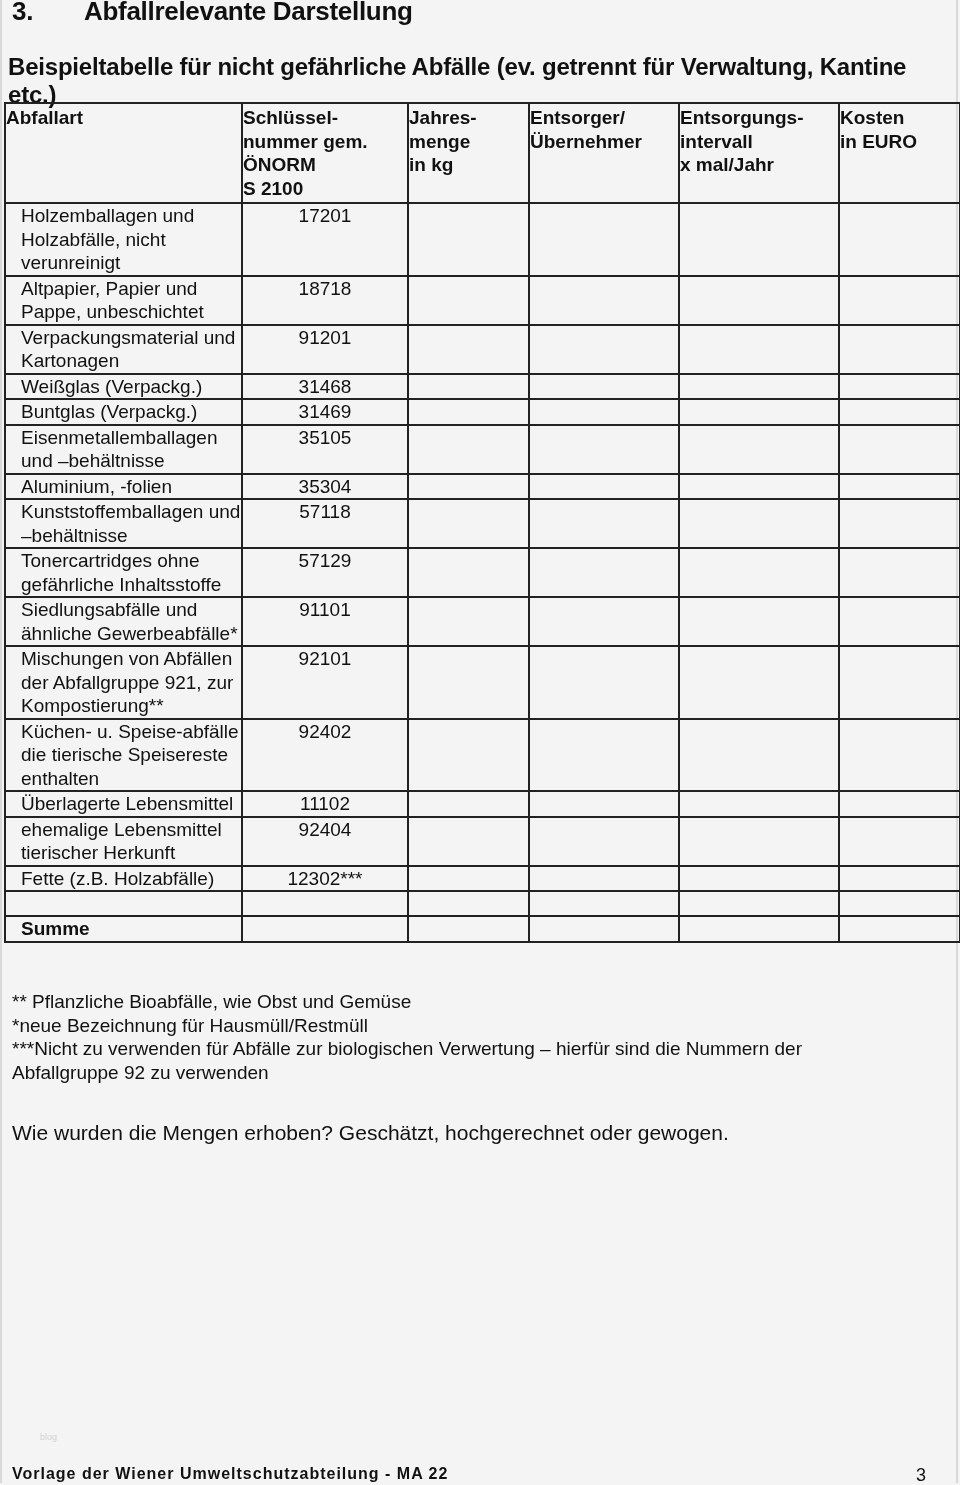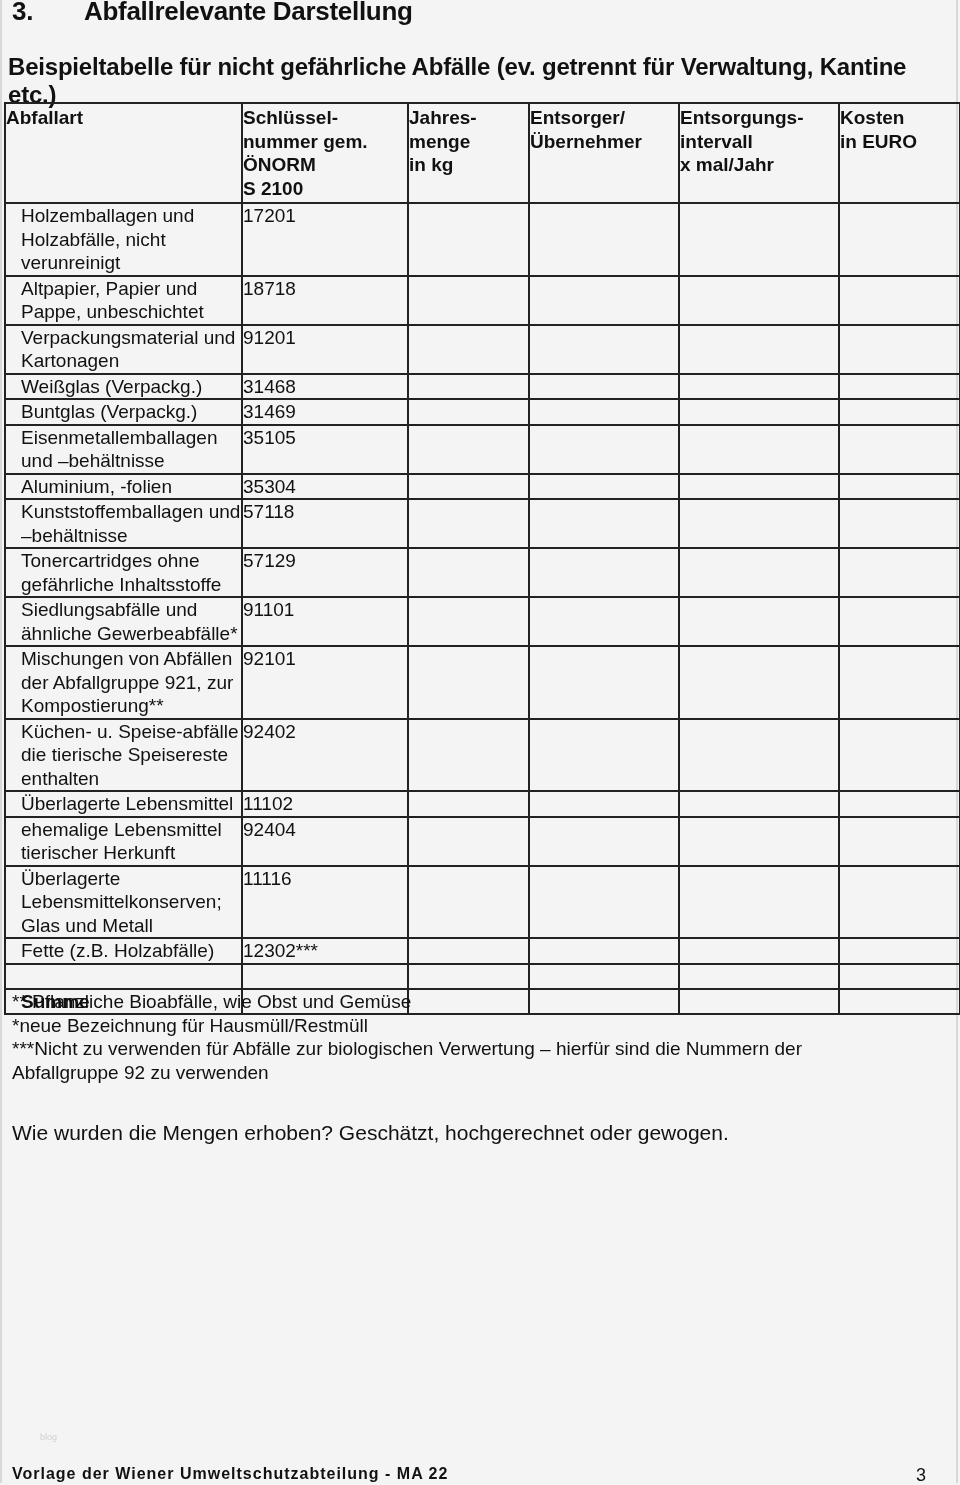--- a/index.html
+++ b/index.html
@@ -9,21 +9,21 @@
     position: relative; overflow: hidden;
   }
   .page-border { position: absolute; left: 0; top: 0; width: 958px; height: 1483px; border-left: 2px solid #d8d8d8; border-right: 2px solid #d8d8d8; box-sizing: border-box; }
   .section-title { position: absolute; left: 12px; top: -4px; font-size: 26px; font-weight: bold; letter-spacing: -0.3px; }
   .section-title .num { display: inline-block; width: 72px; }
   .subtitle { position: absolute; left: 8px; top: 53px; font-size: 24px; font-weight: bold; letter-spacing: -0.2px; }
   table.waste { position: absolute; left: 4px; top: 102px; border-collapse: collapse; table-layout: fixed; width: 955px; }
   table.waste td, table.waste th { border: 2px solid #222; padding: 0; vertical-align: top; font-size: 19px; line-height: 23.5px; }
   table.waste th { font-weight: bold; text-align: left; padding-top: 2px; height: 96px; }
   table.waste td.art { padding-left: 15px; white-space: nowrap; overflow: hidden; margin-left: 18px; }
-  table.waste td.code { }
+  table.waste td.code { text-align: center; }
   table.waste tr.empty td { height: 23px; }
   table.waste tr.summe td.art { font-weight: bold; }
   .notes { position: absolute; left: 12px; top: 990px; font-size: 19px; line-height: 23.5px; }
   .notes div { white-space: nowrap; }
   .question { position: absolute; left: 12px; top: 1121px; font-size: 21px; }
   .watermark { position: absolute; left: 40px; top: 1432px; font-size: 9px; color: #d0d0d0; }
   .footer-left { position: absolute; left: 12px; top: 1465px; font-size: 16px; font-weight: bold; letter-spacing: 1px; }
   .footer-page { position: absolute; left: 916px; top: 1465px; font-size: 18px; }
 </style>
 </head>
@@ -224,32 +224,20 @@
           <div>tierischer Herkunft</div>
         </td>
         <td class="code">92404</td>
         <td></td>
         <td></td>
         <td></td>
         <td></td>
       </tr>
       <tr>
         <td class="art">
-          <div>Überlagerte</div>
-          <div>Lebensmittelkonserven;</div>
-          <div>Glas und Metall</div>
-        </td>
-        <td class="code">11116</td>
-        <td></td>
-        <td></td>
-        <td></td>
-        <td></td>
-      </tr>
-      <tr>
-        <td class="art">
           <div>Fette (z.B. Holzabfälle)</div>
         </td>
         <td class="code">12302***</td>
         <td></td>
         <td></td>
         <td></td>
         <td></td>
       </tr>
       <tr class="empty">
         <td></td>

